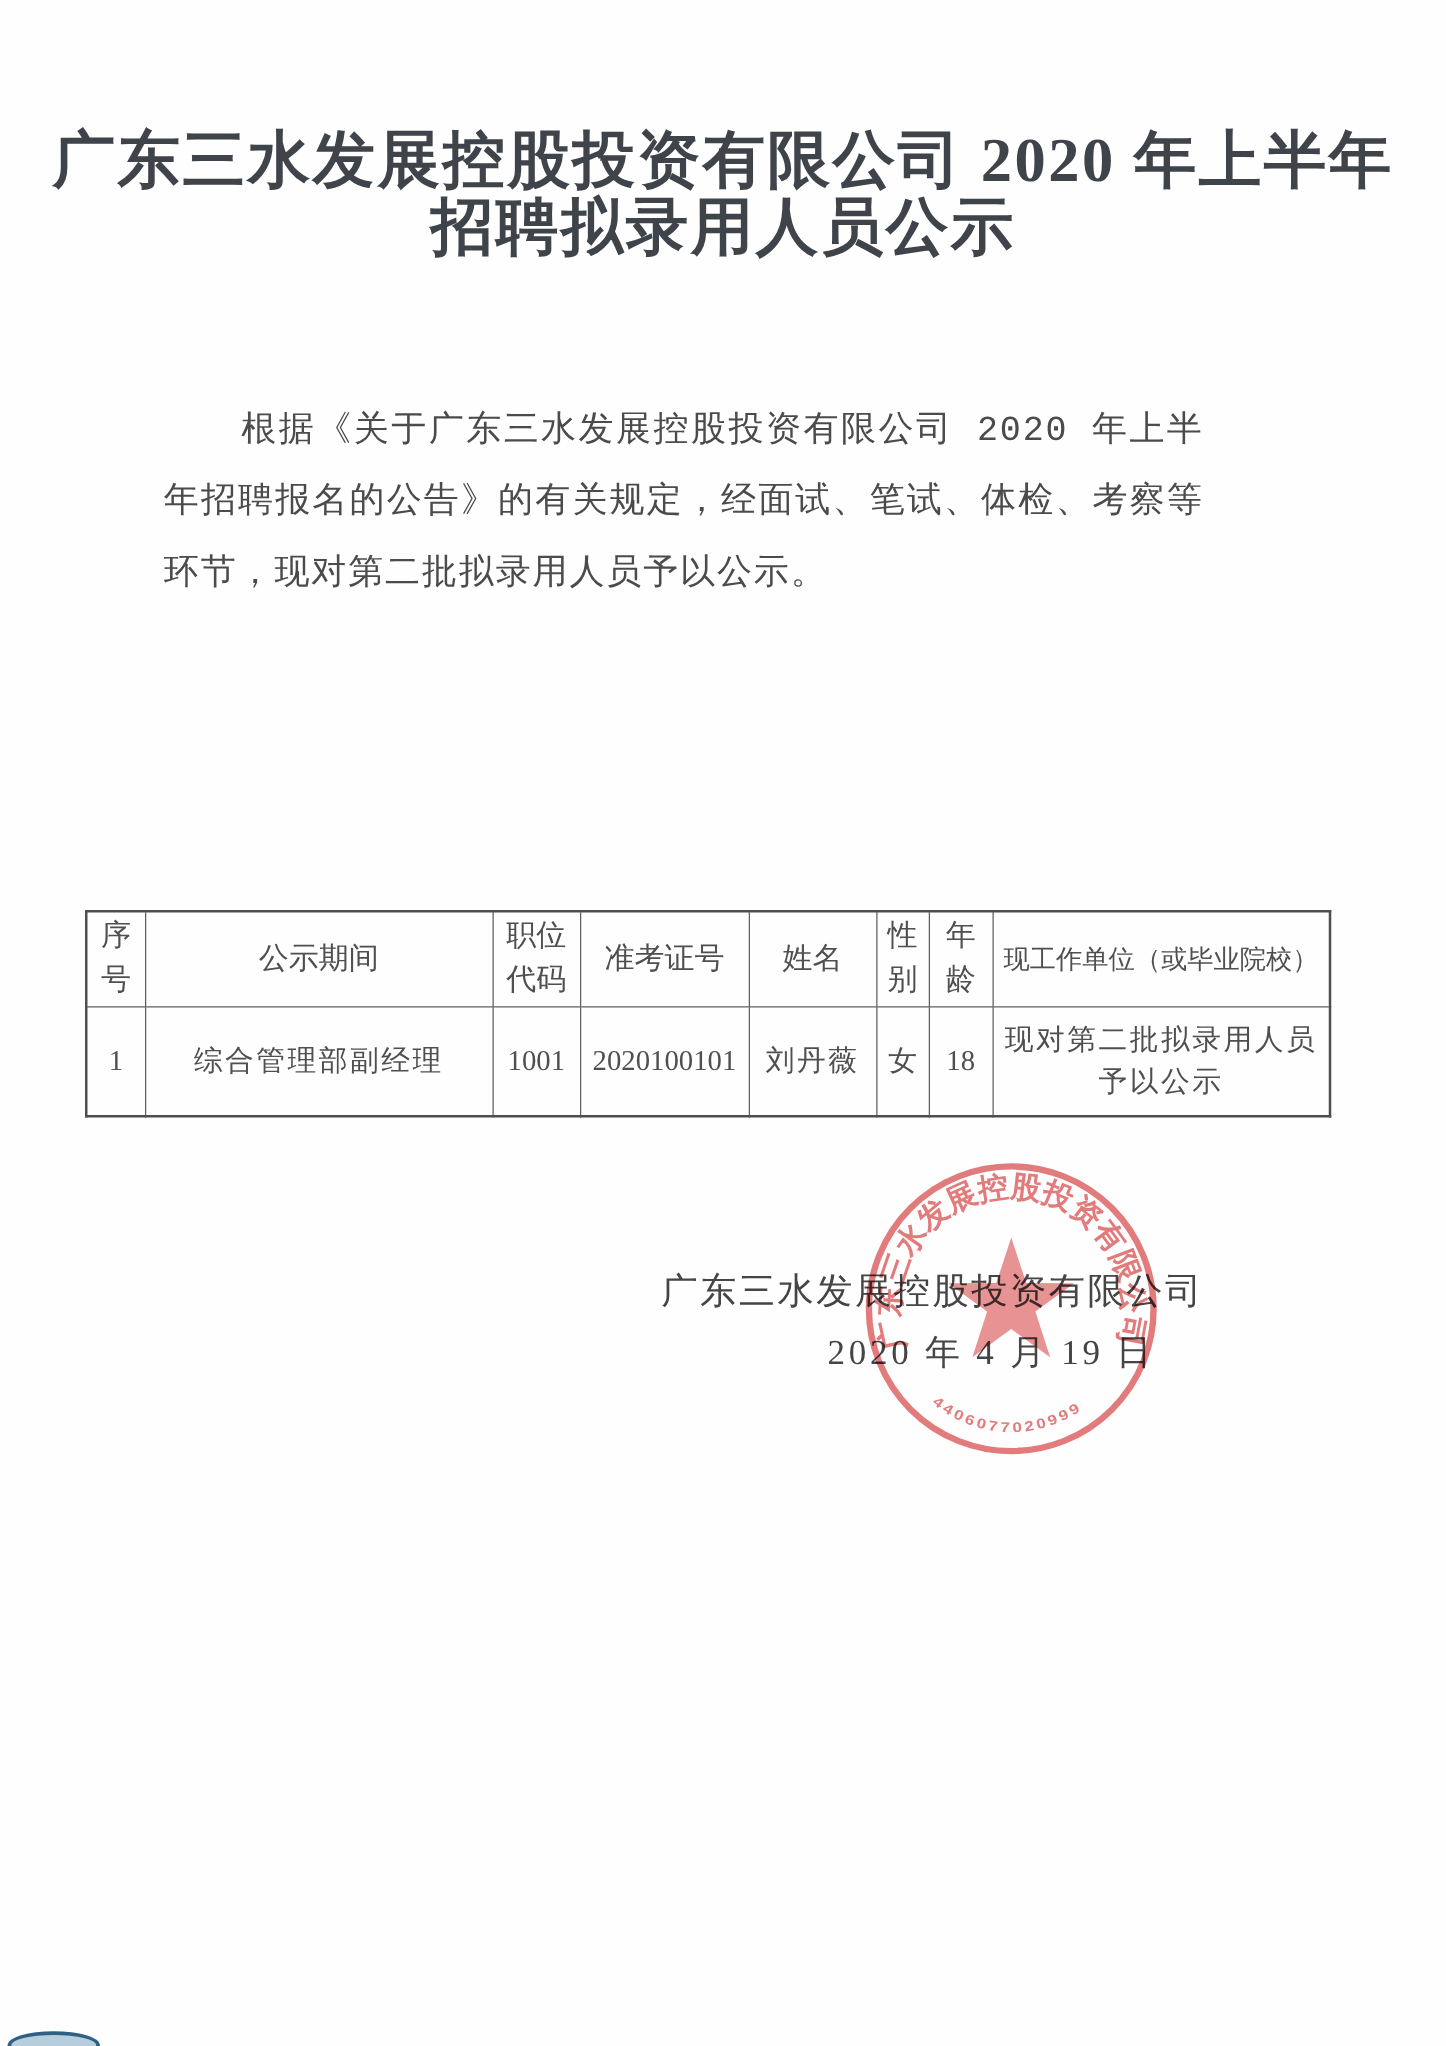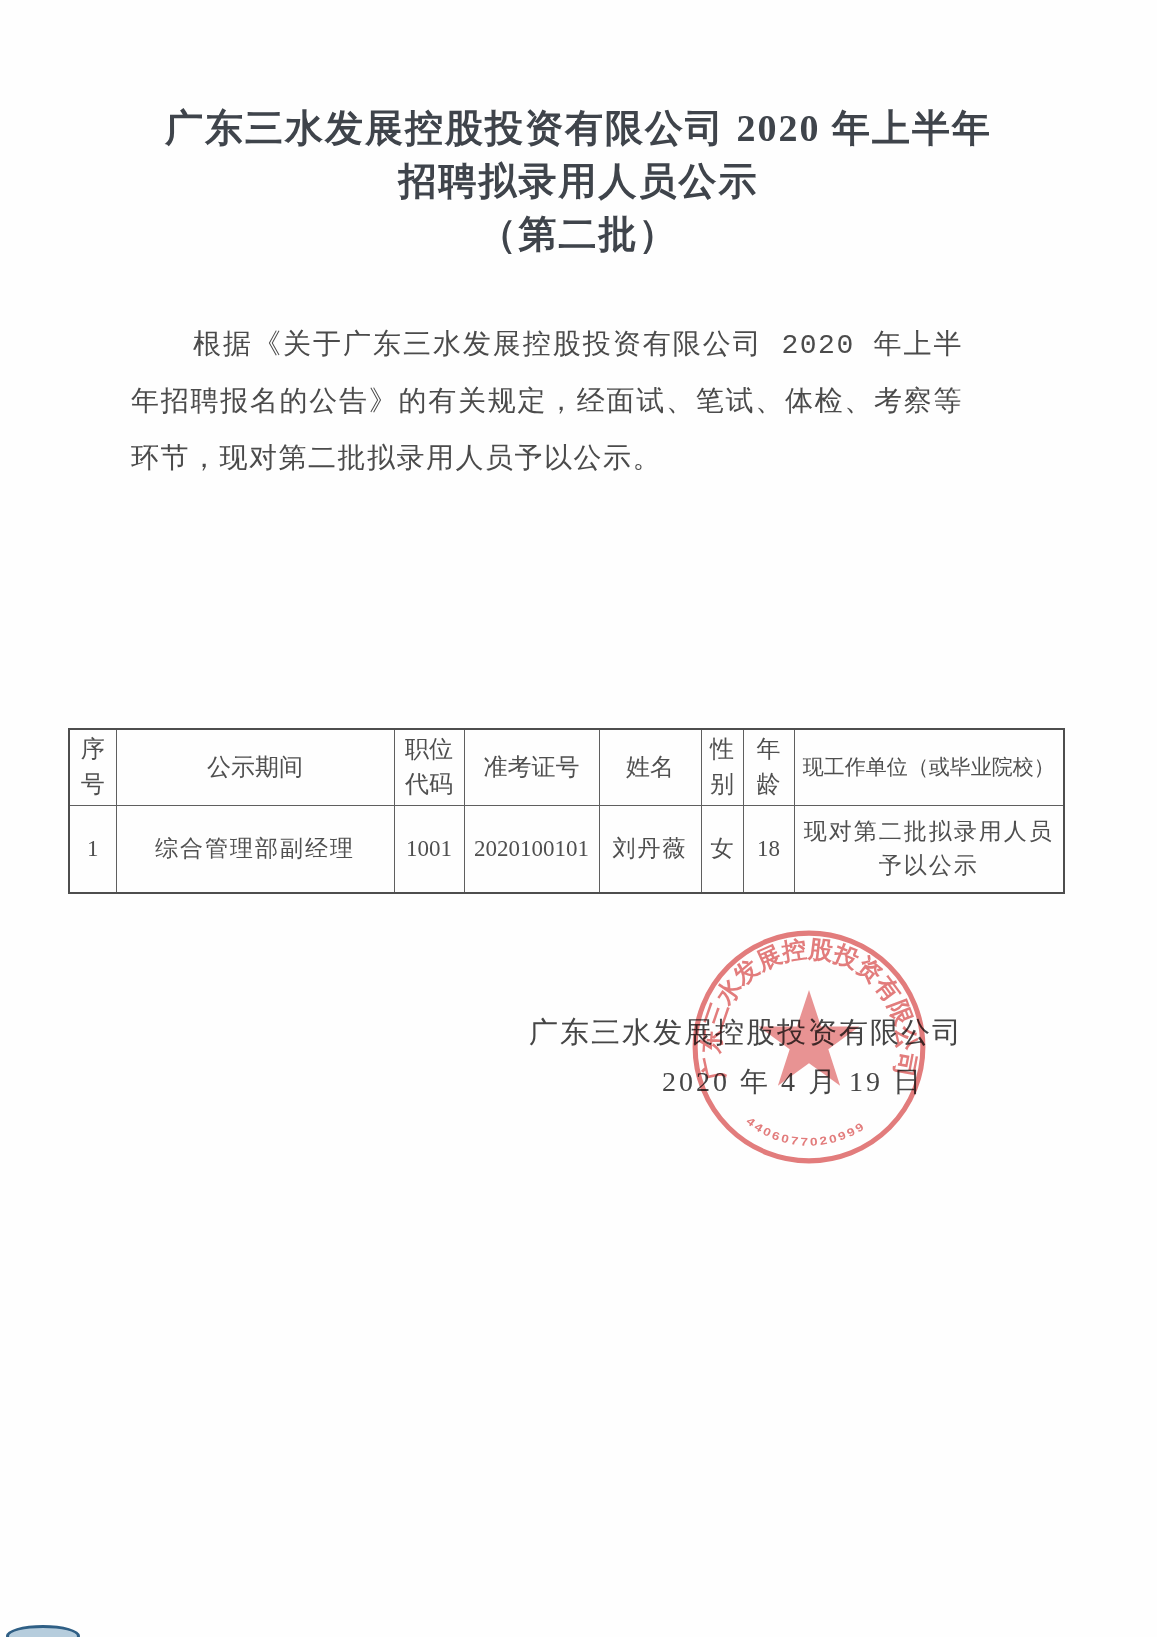--- a/index.html
+++ b/index.html
@@ -15,21 +15,21 @@
   }
   
   .title-block {
     position: absolute;
     top: 102px;
     left: 0;
     width: 100%;
     text-align: center;
     color: #3f444b;
     font-weight: bold;
-    font-size: 38px;
+    font-size: 50px;
     line-height: 53px;
     letter-spacing: 2px;
   }
   
   .body-block {
     position: absolute;
     top: 317px;
     left: 131px;
     width: 832px;
     color: #4b4b4b;
@@ -111,21 +111,20 @@
   }
 </style>
 </head>
 <body>
 
 <div class="page">
 
   <div class="title-block">
     <div>广东三水发展控股投资有限公司 2020 年上半年</div>
     <div>招聘拟录用人员公示</div>
-    <div>（第二批）</div>
   </div>
 
   <div class="body-block">
     <p>根据《关于广东三水发展控股投资有限公司 2020 年上半年招聘报名的公告》的有关规定，经面试、笔试、体检、考察等环节，现对第二批拟录用人员予以公示。</p>
   </div>
 
   <table class="roster-table">
     <colgroup>
       <col style="width:47px">
         <col style="width:278px">

